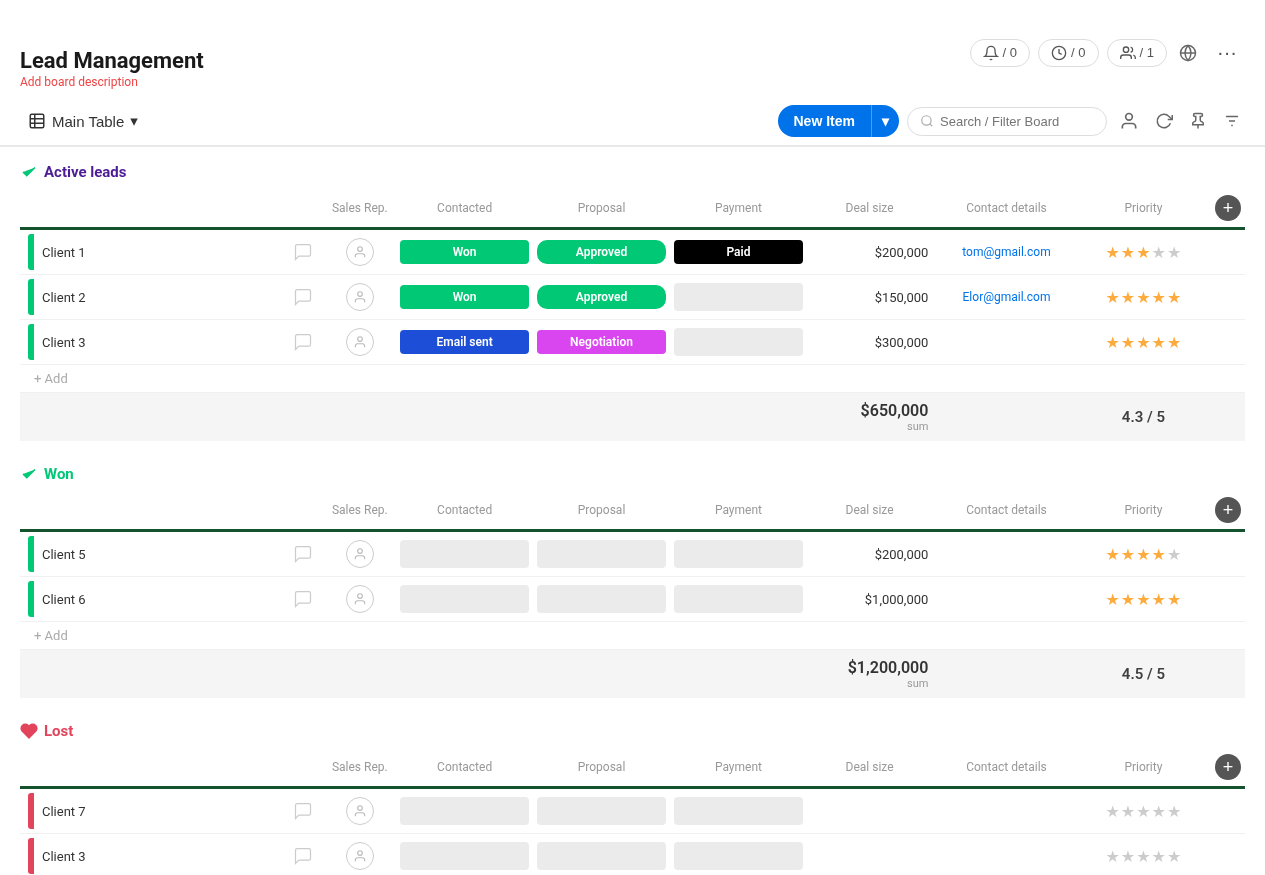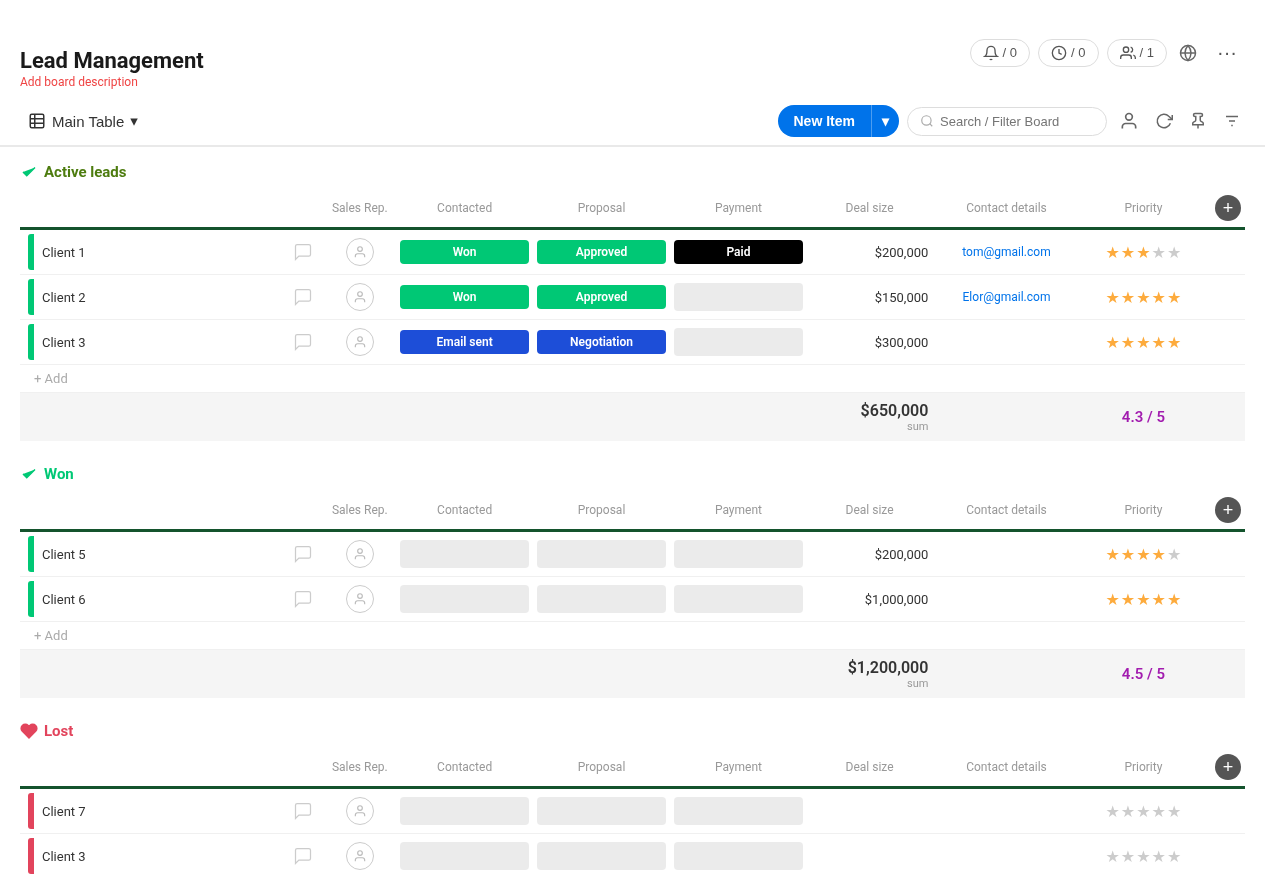--- a/index.html
+++ b/index.html
@@ -36,43 +36,43 @@
     .group-table th.left-align { text-align: left; padding-left: 8px; }
     .group-table td { padding: 4px; border-bottom: 1px solid #f0f0f0; vertical-align: middle; }
     .group-table tr:last-child td { border-bottom: none; }
 
     .row-color-bar { width: 6px; height: 36px; border-radius: 3px 0 0 3px; flex-shrink: 0; display: inline-block; margin-right: 4px; }
     .client-name { font-size: 13px; color: #333; }
     .name-cell { display: flex; align-items: center; gap: 4px; padding-left: 4px; }
 
     .status-badge { border-radius: 4px; padding: 5px 10px; font-size: 12px; font-weight: 600; color: #fff; text-align: center; width: 100%; display: block; cursor: pointer; }
     .status-won { background: #00c875; }
-    .status-approved { background: #00c875; }
+    .status-approved { background: #00c875; border-radius: 10px; }
     .status-paid { background: #000000; }
     .status-email { background: #1d4ed8; }
-    .status-negotiation { background: #1d4ed8; }
+    .status-negotiation { background: #d946ef; }
     .status-empty { background: #ccc; opacity: 0.4; height: 28px; border-radius: 4px; }
 
     .deal-size { text-align: right; font-size: 13px; color: #333; padding-right: 8px; }
     .contact-link { color: #0073ea; font-size: 12px; text-align: center; }
 
     .stars { display: flex; align-items: center; justify-content: center; gap: 1px; }
     .star { font-size: 16px; }
     .star-filled { color: #fdab3d; }
     .star-empty { color: #ccc; }
 
     .add-row td { color: #aaa; font-size: 13px; cursor: pointer; padding: 6px 4px 6px 14px; }
 
     .summary-row { background: #f5f5f5; }
     .summary-row td { padding: 8px 4px; }
     .summary-deal { text-align: right; padding-right: 8px; }
     .summary-val { font-size: 16px; font-weight: 600; color: #333; }
     .summary-label { font-size: 11px; color: #999; }
     .summary-priority { text-align: center; }
-    .summary-priority-val { font-size: 15px; font-weight: 600; color: #a21caf; }
+    .summary-priority-val { font-size: 15px; font-weight: 600; color: #404040; }
 
     .col-name { width: 230px; }
     .col-chat { width: 36px; }
     .col-avatar { width: 40px; }
     .col-status { width: 120px; }
     .col-deal { width: 110px; }
     .col-contact { width: 130px; }
     .col-priority { width: 110px; }
     .col-add { width: 30px; }
 
@@ -193,21 +193,21 @@
 
 <div class="board-content" id="board-content">
 
     <div class="group">
       <div class="group-header">
         <div class="group-toggle">
           <svg width="18" height="18" viewBox="0 0 24 24" fill="#00c875" stroke="#00c875" stroke-width="2">
             <polyline points="20 6 9 17 4 12"></polyline>
           </svg>
         </div>
-        <span class="group-title" style="color:#4d7c0f">Active leads</span>
+        <span class="group-title" style="color:#4c1d95">Active leads</span>
       </div>
       <table class="group-table">
         <thead>
           <tr>
             <th class="col-name left-align"></th>
             <th class="col-chat"></th>
             <th class="col-avatar">Sales Rep.</th>
             <th class="col-status">Contacted</th>
             <th class="col-status">Proposal</th>
             <th class="col-status">Payment</th>

